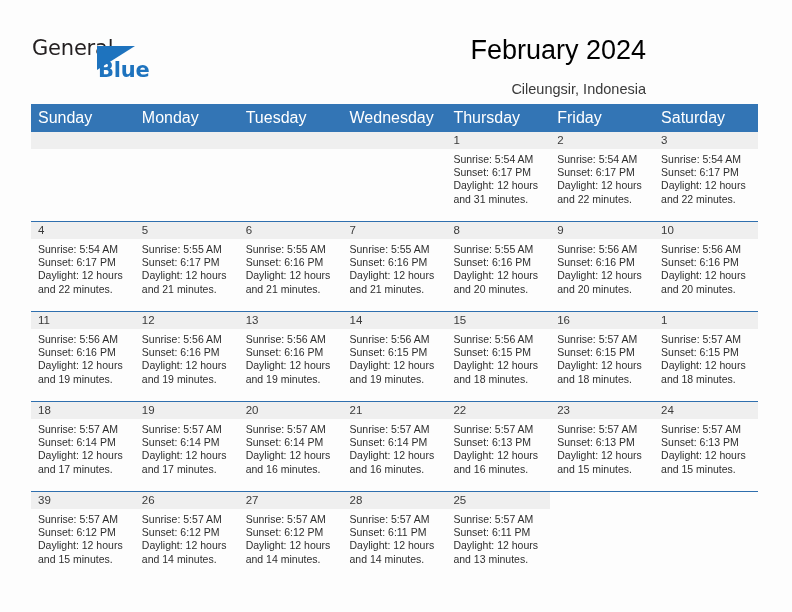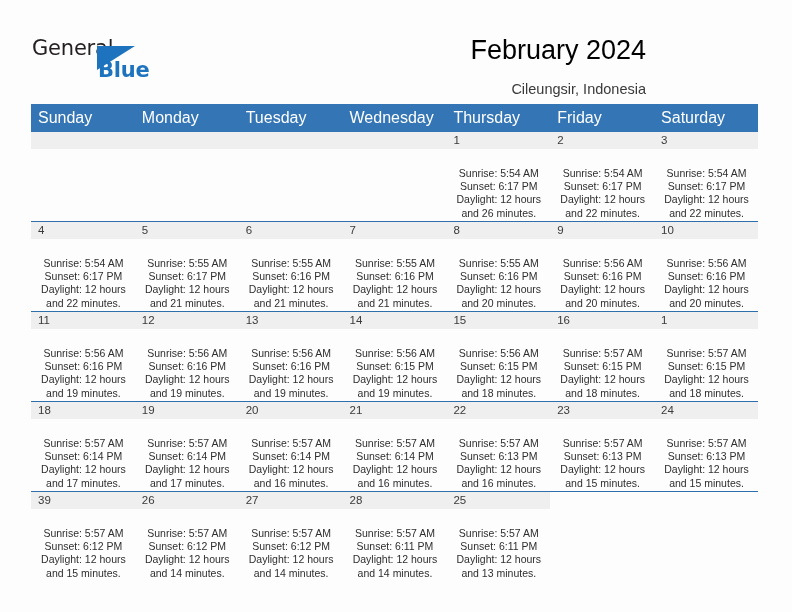--- a/index.html
+++ b/index.html
@@ -124,25 +124,24 @@
   .daynum-band {
     background: #efefef;
     height: 17px;
     padding: 0 0 0 7px;
     font-size: 11.5px;
     line-height: 17px;
     color: #3a3a3a;
   }
   .daycell.blank .daynum-band { background: transparent; }
   .daydetails {
-    padding: 18px 6px 0 7px;
+    padding: 4px 6px 0 7px;
     font-size: 10.5px;
     line-height: 13.2px;
     color: #2e2e2e;
-    text-align: center;
   }
   .daydetails div { white-space: nowrap; }
 </style>
 </head>
 <body>
 
 <div class="page">
 
   <div class="header">
 
@@ -194,21 +193,21 @@
                 <div class="daynum-band" style="background: rgb(239, 239, 239);"></div>
               </div>
             </td>
             <td>
               <div class="daycell">
                 <div class="daynum-band">1</div>
                 <div class="daydetails">
                   <div>Sunrise: 5:54 AM</div>
                   <div>Sunset: 6:17 PM</div>
                   <div>Daylight: 12 hours</div>
-                  <div>and 26 minutes.</div>
+                  <div>and 31 minutes.</div>
                 </div>
               </div>
             </td>
             <td>
               <div class="daycell">
                 <div class="daynum-band">2</div>
                 <div class="daydetails">
                   <div>Sunrise: 5:54 AM</div>
                   <div>Sunset: 6:17 PM</div>
                   <div>Daylight: 12 hours</div>

